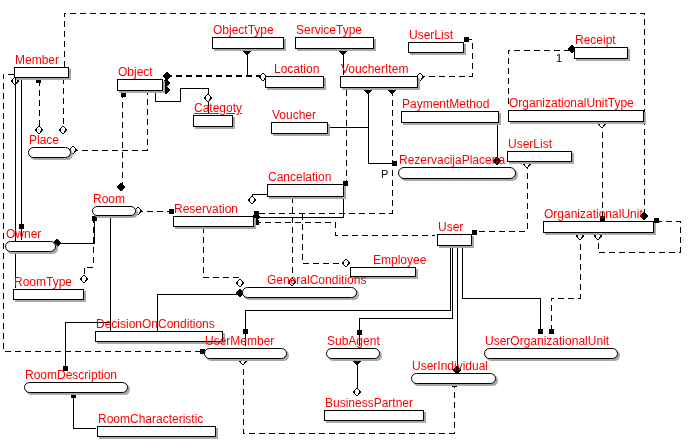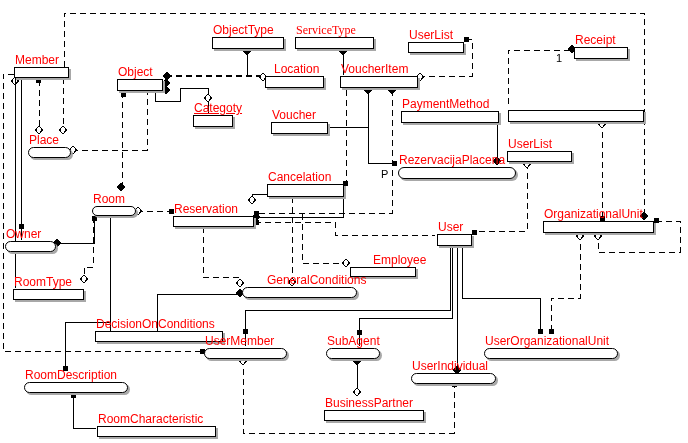--- a/index.html
+++ b/index.html
@@ -129,36 +129,37 @@
     </svg>
 <div class="entity" style="left: 14px; top: 67px; width: 55px; height: 11px;"></div>
     <div class="elabel" style="left: 15px; top: 55px; color: rgb(255, 0, 0);">Member</div>
     <div class="entity rounded" style="left: 28px; top: 147px; width: 43px; height: 11px;"></div>
     <div class="elabel" style="left: 29px; top: 135px; color: rgb(255, 0, 0);">Place</div>
     <div class="entity" style="left: 117px; top: 79px; width: 46px; height: 12px;"></div>
     <div class="elabel" style="left: 118px; top: 67px; color: rgb(255, 0, 0);">Object</div>
     <div class="entity" style="left: 212px; top: 37px; width: 72px; height: 12px;"></div>
     <div class="elabel" style="left: 213px; top: 25px; color: rgb(255, 0, 0);">ObjectType</div>
     <div class="entity" style="left: 295px; top: 37px; width: 79px; height: 12px;"></div>
-    <div class="elabel" style="left: 296px; top: 25px; color: rgb(255, 0, 0); font-family: Liberation Serif, serif;">ServiceType</div>
+    <div class="elabel" style="left: 296px; top: 25px; color: rgb(255, 0, 0);">ServiceType</div>
     <div class="entity" style="left: 265px; top: 76px; width: 59px; height: 12px;"></div>
     <div class="elabel" style="left: 274px; top: 64px; color: rgb(255, 0, 0);">Location</div>
     <div class="entity" style="left: 193px; top: 115px; width: 40px; height: 12px;"></div>
     <div class="elabel" style="left: 194px; top: 103px; color: rgb(255, 0, 0); text-decoration: underline;">Categoty</div>
     <div class="entity" style="left: 271px; top: 122px; width: 57px; height: 12px;"></div>
     <div class="elabel" style="left: 272px; top: 110px; color: rgb(255, 0, 0);">Voucher</div>
     <div class="entity" style="left: 340px; top: 76px; width: 78px; height: 12px;"></div>
     <div class="elabel" style="left: 341px; top: 64px; color: rgb(255, 0, 0);">VoucherItem</div>
     <div class="entity" style="left: 408px; top: 42px; width: 56px; height: 11px;"></div>
     <div class="elabel" style="left: 409px; top: 30px; color: rgb(255, 0, 0);">UserList</div>
     <div class="entity" style="left: 574px; top: 47px; width: 54px; height: 12px;"></div>
     <div class="elabel" style="left: 575px; top: 35px; color: rgb(255, 0, 0);">Receipt</div>
     <div class="entity" style="left: 401px; top: 111px; width: 98px; height: 12px;"></div>
     <div class="elabel" style="left: 402px; top: 99px; color: rgb(255, 0, 0);">PaymentMethod</div>
     <div class="entity" style="left: 508px; top: 110px; width: 136px; height: 12px;"></div>
+    <div class="elabel" style="left: 509px; top: 98px; color: rgb(255, 0, 0);">OrganizationalUnitType</div>
     <div class="entity" style="left: 507px; top: 151px; width: 65px; height: 11px;"></div>
     <div class="elabel" style="left: 508px; top: 139px; color: rgb(255, 0, 0);">UserList</div>
     <div class="entity rounded" style="left: 398px; top: 167px; width: 118px; height: 12px;"></div>
     <div class="elabel" style="left: 399px; top: 155px; color: rgb(255, 0, 0);">RezervacijaPlacena</div>
     <div class="entity" style="left: 267px; top: 184px; width: 77px; height: 13px;"></div>
     <div class="elabel" style="left: 268px; top: 172px; color: rgb(255, 0, 0);">Cancelation</div>
     <div class="entity" style="left: 173px; top: 216px; width: 81px; height: 11px;"></div>
     <div class="elabel" style="left: 174px; top: 204px; color: rgb(255, 0, 0);">Reservation</div>
     <div class="entity rounded" style="left: 92px; top: 206px; width: 44px; height: 10px;"></div>
     <div class="elabel" style="left: 93px; top: 194px; color: rgb(255, 0, 0);">Room</div>

